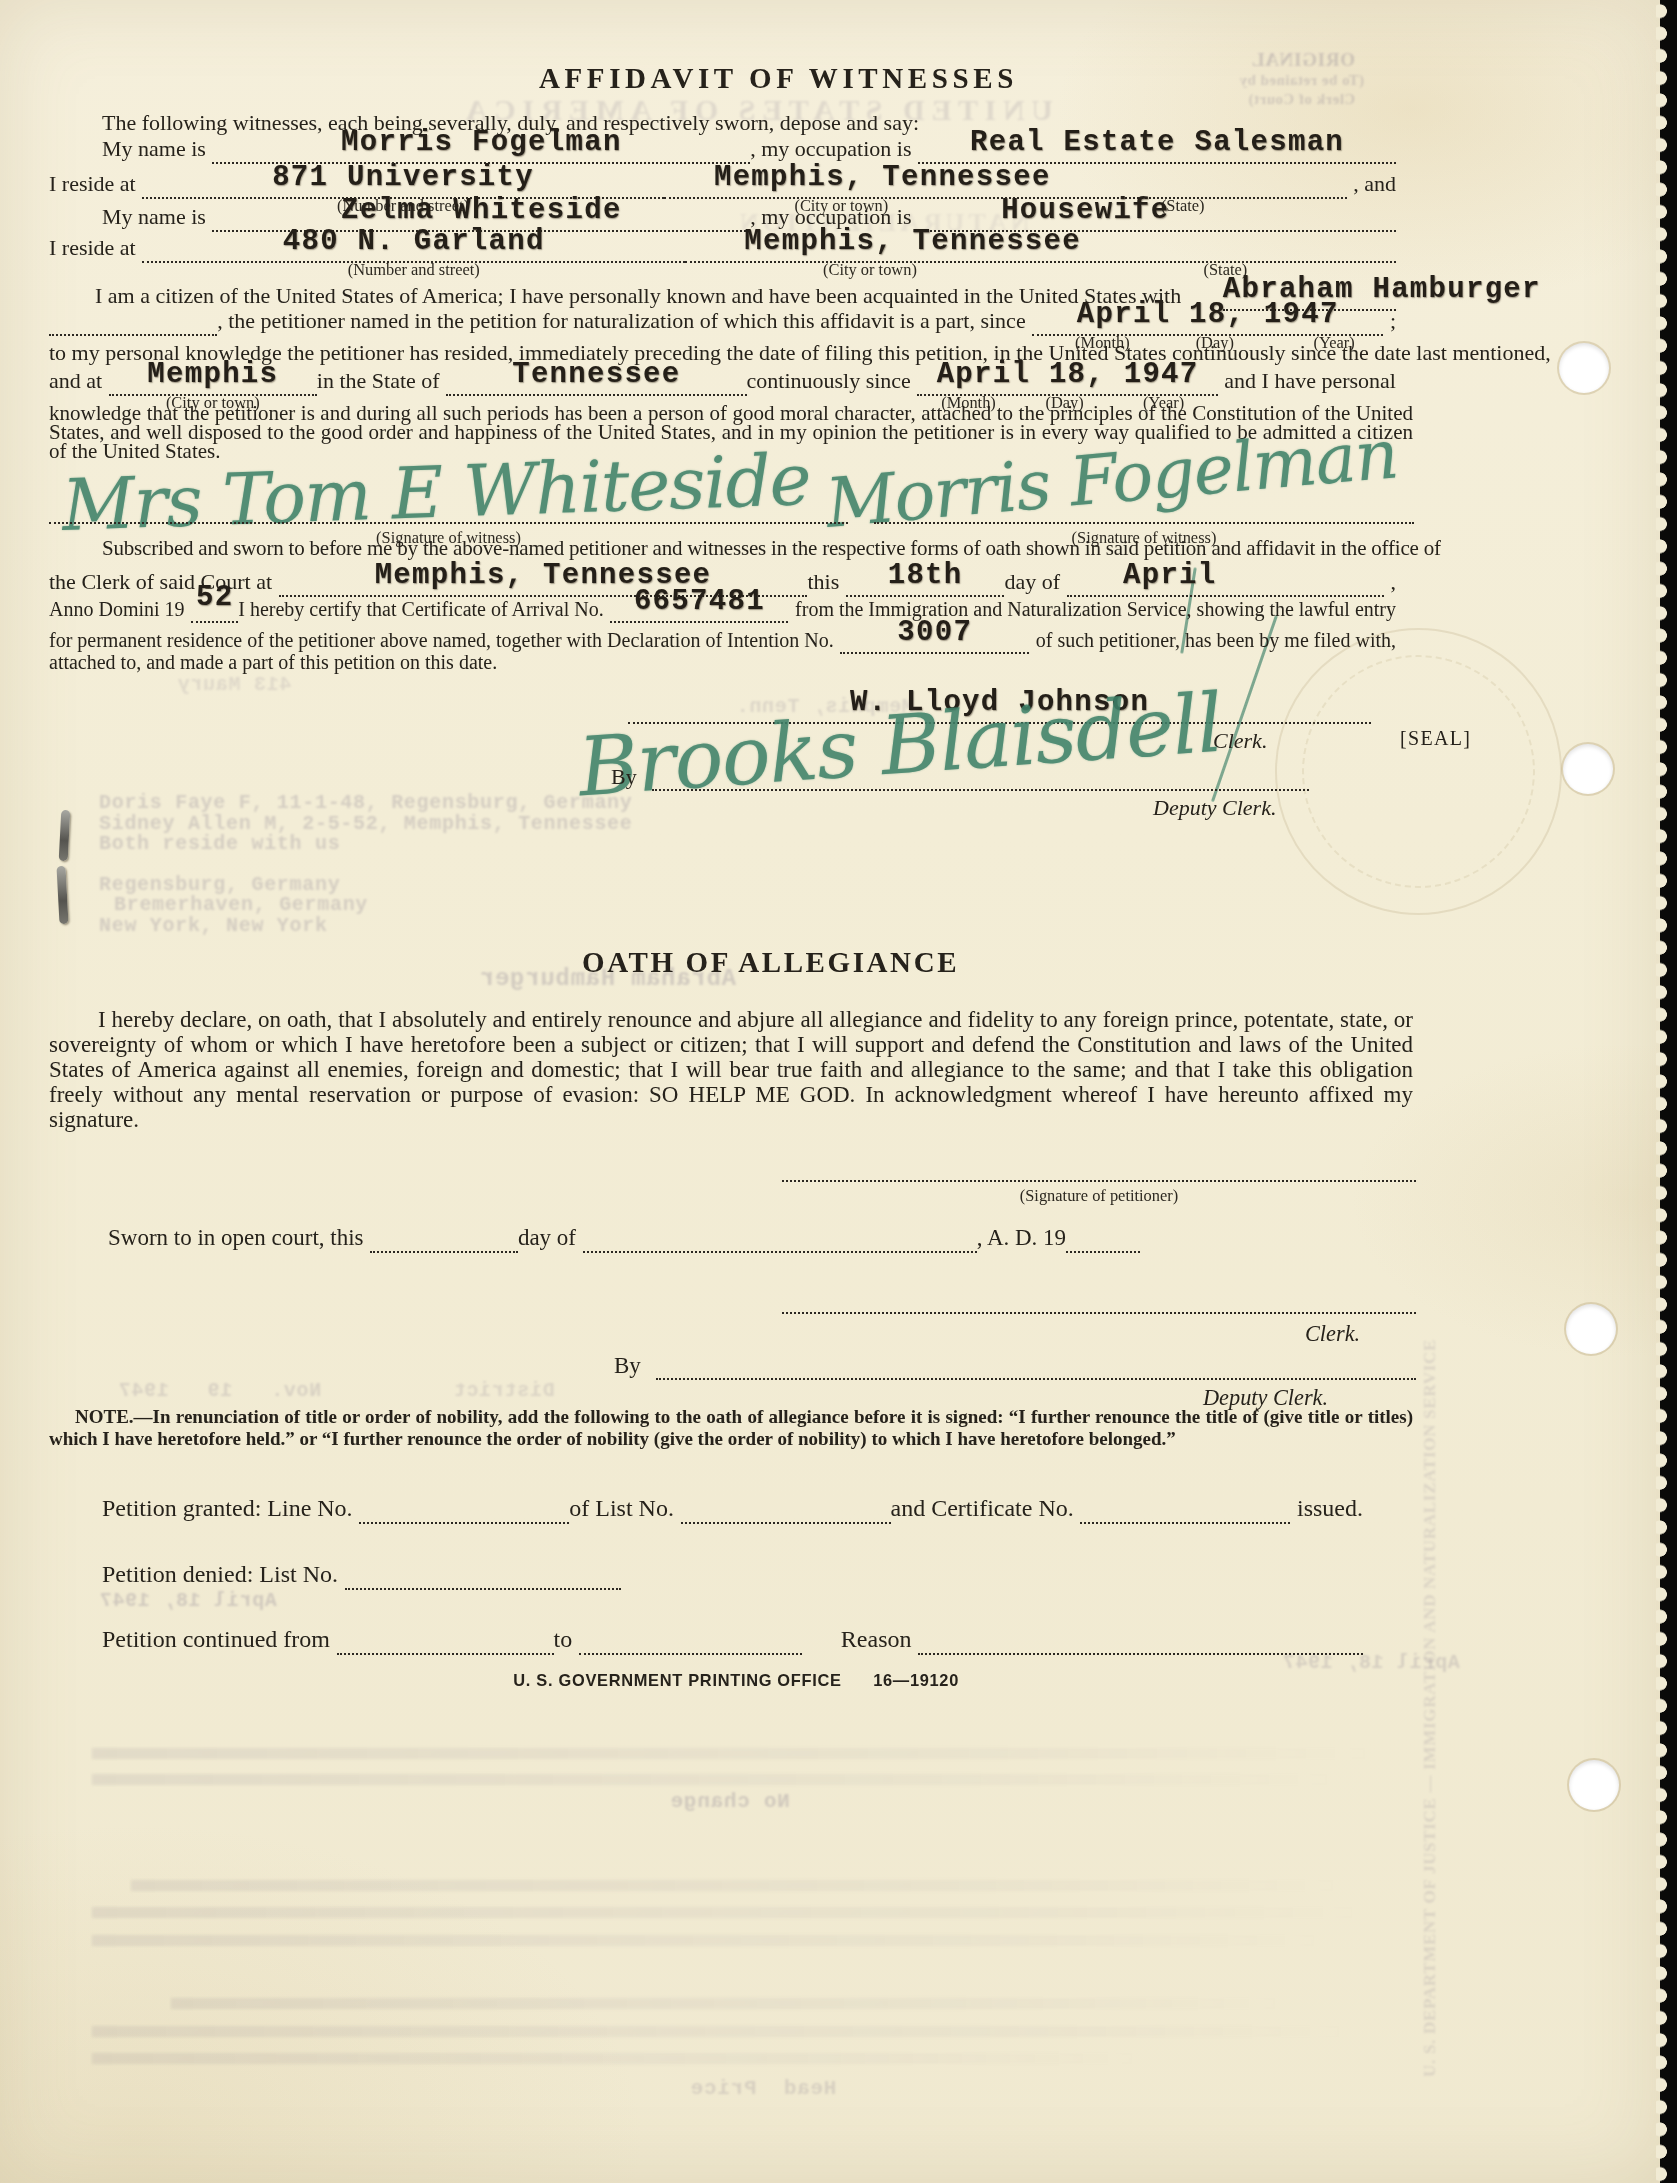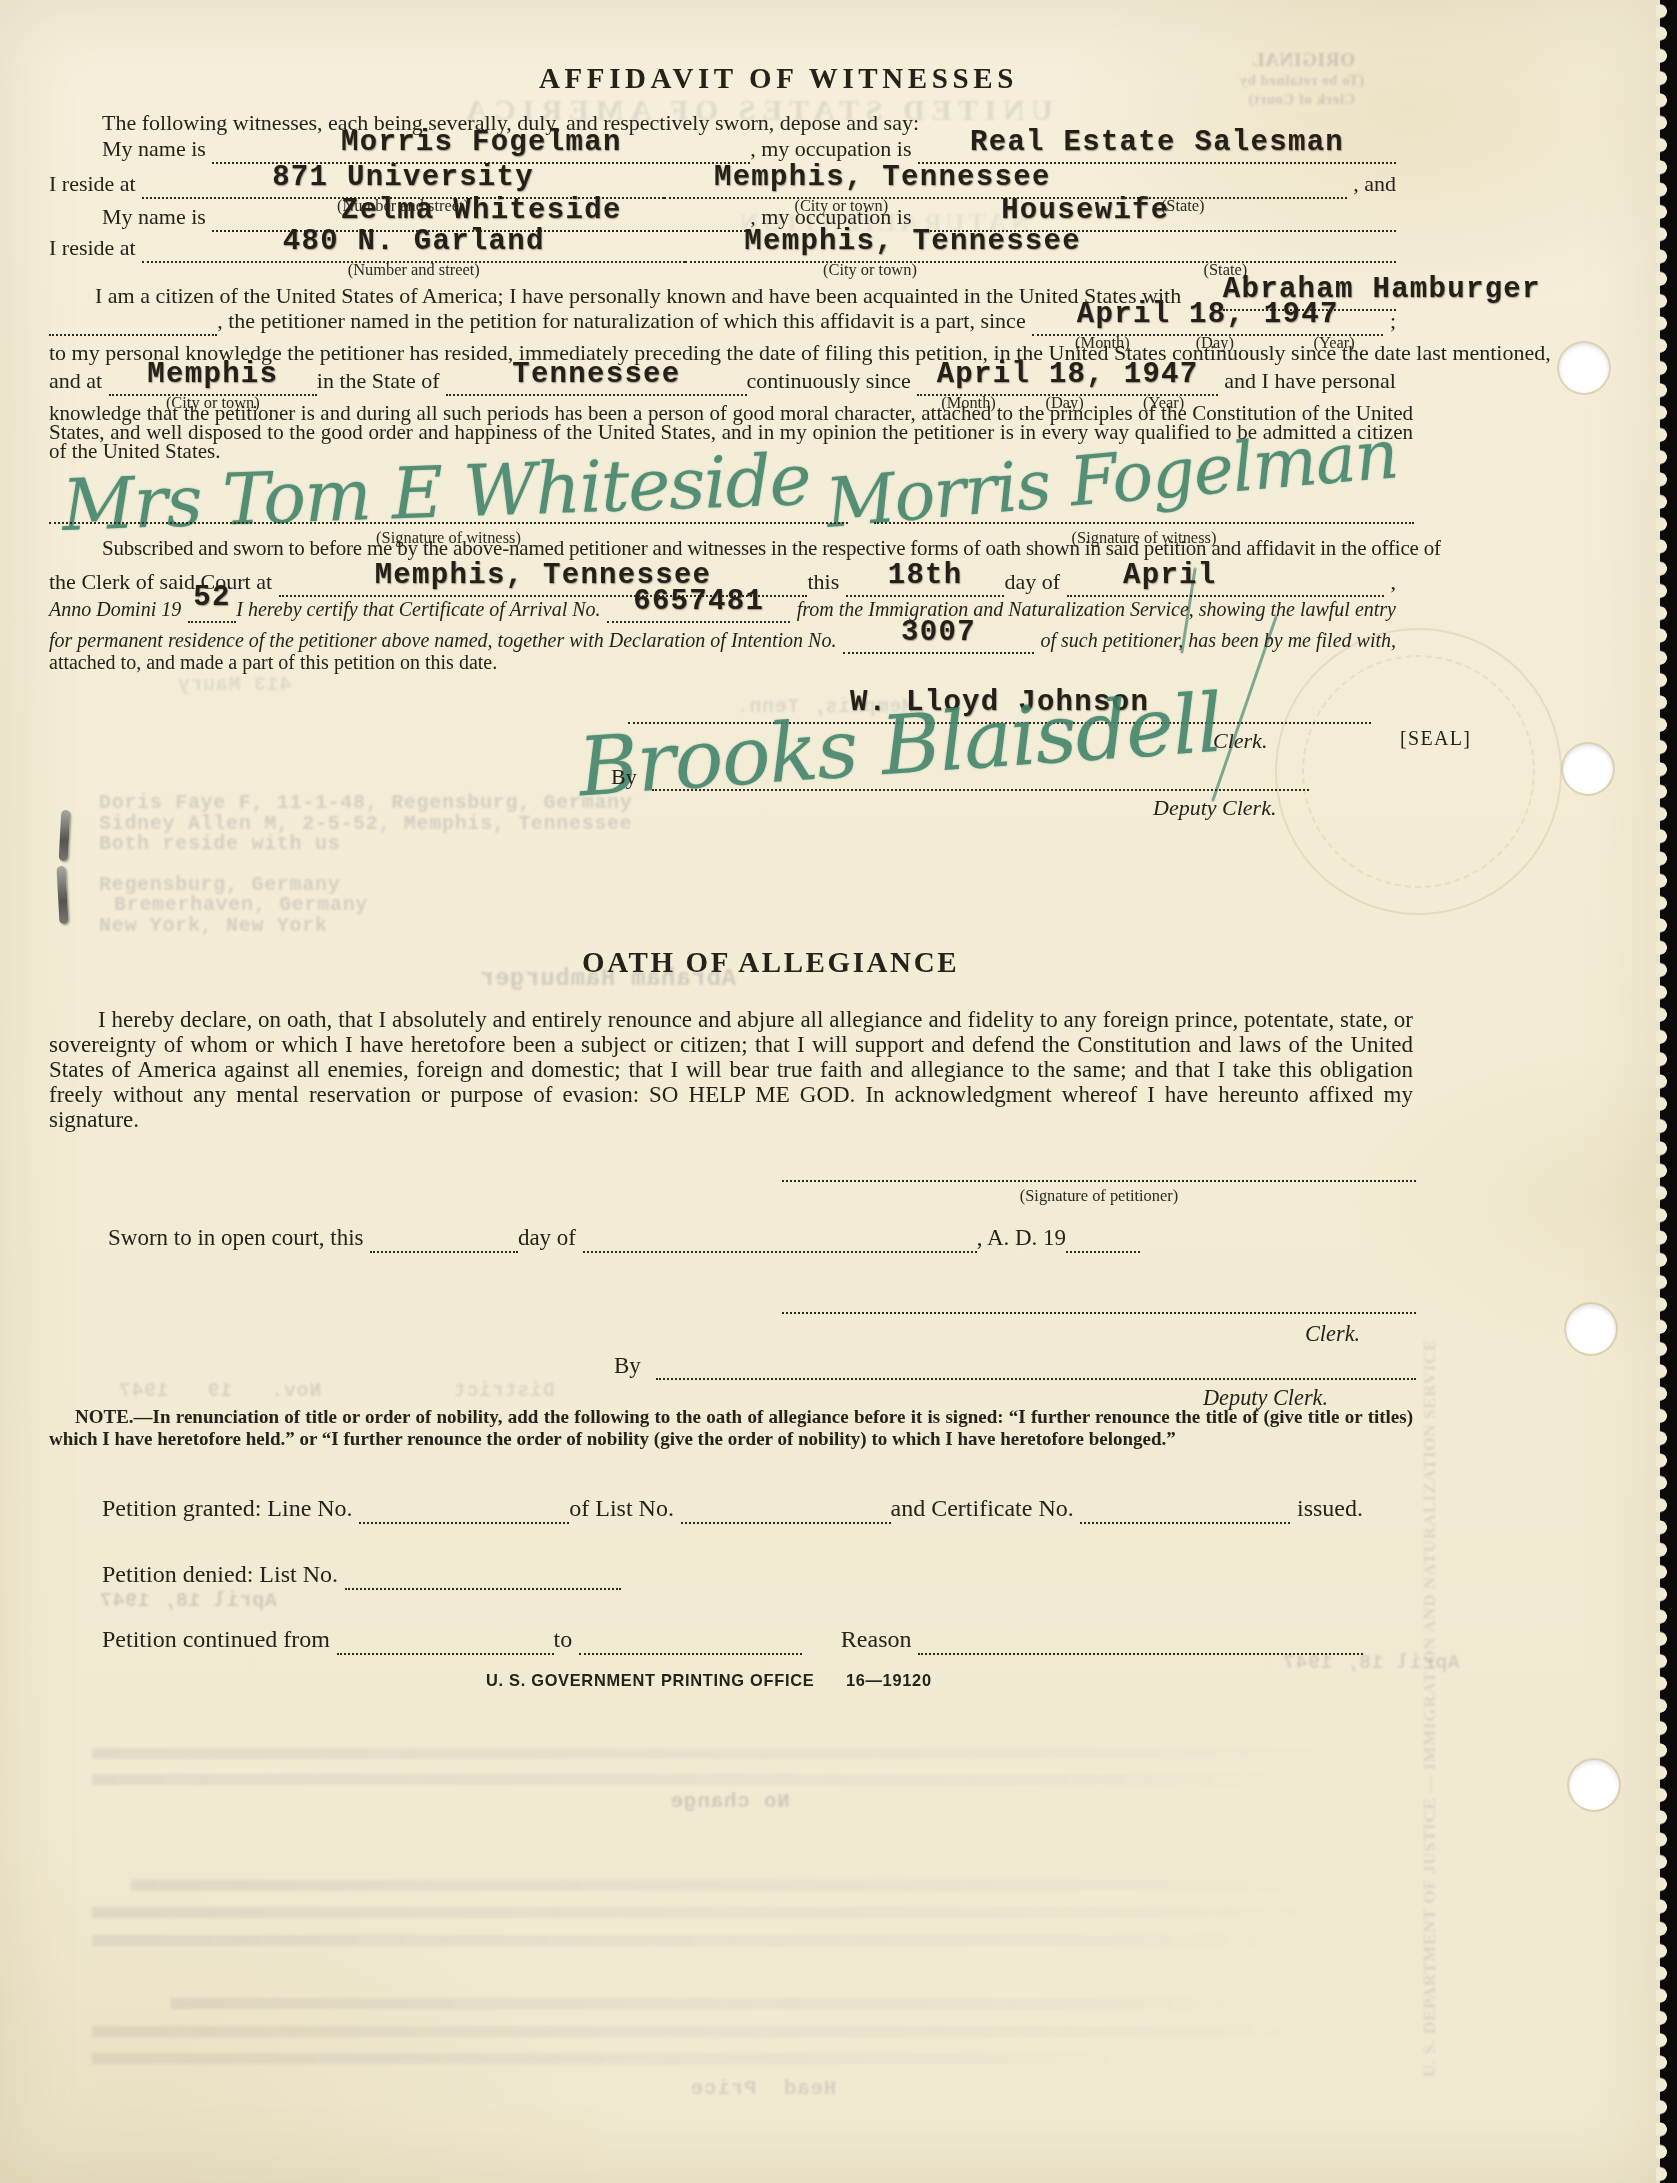--- a/index.html
+++ b/index.html
@@ -10,21 +10,21 @@
       radial-gradient(ellipse 854px 526px at 8% 98%, rgba(206,186,138,.20), transparent 60%),
       radial-gradient(ellipse 460px 263px at 98% 55%, rgba(210,190,142,.18), transparent 60%),
       linear-gradient(180deg,#f5efdb 0%,#f3edd6 38%,#f0e9d0 100%);
     box-shadow:inset 0 0 79px rgba(150,125,80,.18);
     font-family:"Liberation Serif","DejaVu Serif",serif; color:#26221b;
   }
   .abs{position:absolute;}
   .row{position:absolute; display:flex; align-items:flex-end; white-space:nowrap;}
   .lbl{font-size:22px; line-height:1; padding:0 6.6px 4px 0; color:#26221b;}
   .lbl.after{padding:0 0 4px 6.6px;}
-  .lbl.sm{font-size:20px;font-style:italic;}
+  .lbl.sm{font-size:20px;}
   .lbl.p36{font-size:24px;}
   .fill{position:relative; border-bottom:2.6px dotted #2b2721; height:38px;}
   .fill .typed{
     position:absolute; left:0; right:0; bottom:2.6px; text-align:center;
     font-family:"Liberation Mono","DejaVu Sans Mono",monospace; font-weight:bold;
     font-size:29px; letter-spacing:1.3px; color:#241f18;
     text-shadow:0.7px 0.7px 1.3px rgba(45,33,20,.45);
     white-space:nowrap;
   }
   .cap{
@@ -298,21 +298,21 @@
 
   <div class="row" style="left:102px; right:297px; top:1615px;">
     <span class="lbl p36">Petition continued from</span>
     <span class="fill" style="flex:0 1 217px;"></span>
     <span class="lbl p36">to</span>
     <span class="fill" style="flex:0 1 223px;"></span>
     <span class="lbl p36" style="padding-left:39px;text-align:right;">Reason</span>
     <span class="fill" style="flex:1 1 0;"></span>
   </div>
 
-  <div class="footer pre" style="left:486px; top:1671px; width:473px; text-align:left;">U. S. GOVERNMENT PRINTING OFFICE      16—19120</div>
+  <div class="footer pre" style="left:486px; top:1671px; width:473px; text-align:right;">U. S. GOVERNMENT PRINTING OFFICE      16—19120</div>
 
   <div class="ghost mir" style="left:99px; top:1589px; opacity:.26;">April 18, 1947</div>
   <div class="ghost mir" style="left:1282px; top:1651px; opacity:.22;">April 18, 1947</div>
   <div class="ghost mir" style="left:670px; top:1790px; font-size:21px; opacity:.26;">No change</div>
   <div class="ghost serif" style="left:1420px; top:1617px; height:460px; writing-mode:vertical-rl; transform:rotate(180deg); font-size:17px; opacity:.18;">U. S. DEPARTMENT OF JUSTICE — IMMIGRATION AND NATURALIZATION SERVICE</div>
   <div class="ghost mir" style="left:690px; top:2077px; font-size:21px; opacity:.2;">Head  Price</div>
 
   <div class="grule" style="left:92px; top:1748px; width:1288px;"></div>
   <div class="grule" style="left:92px; top:1774px; width:1249px;"></div>
   <div class="grule" style="left:131px; top:1880px; width:1216px;"></div>

